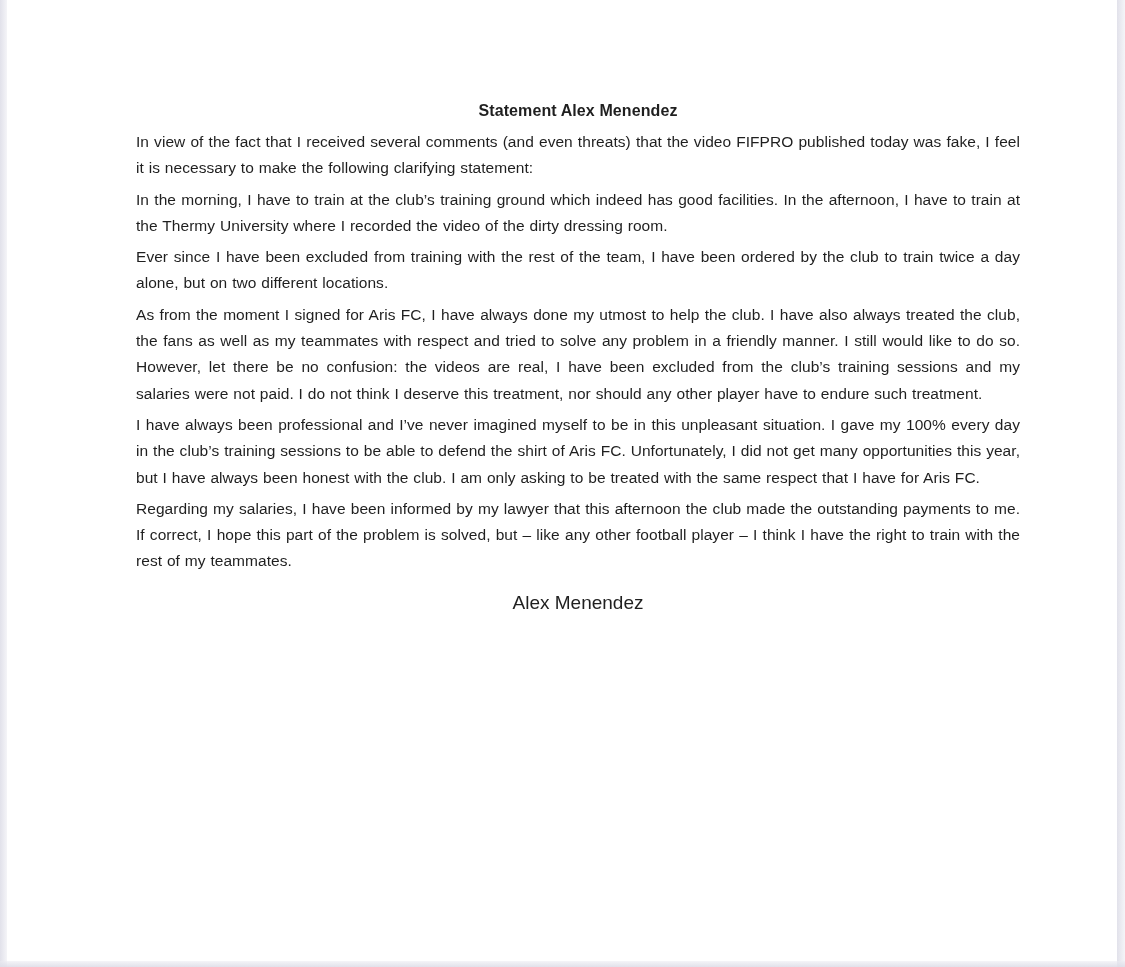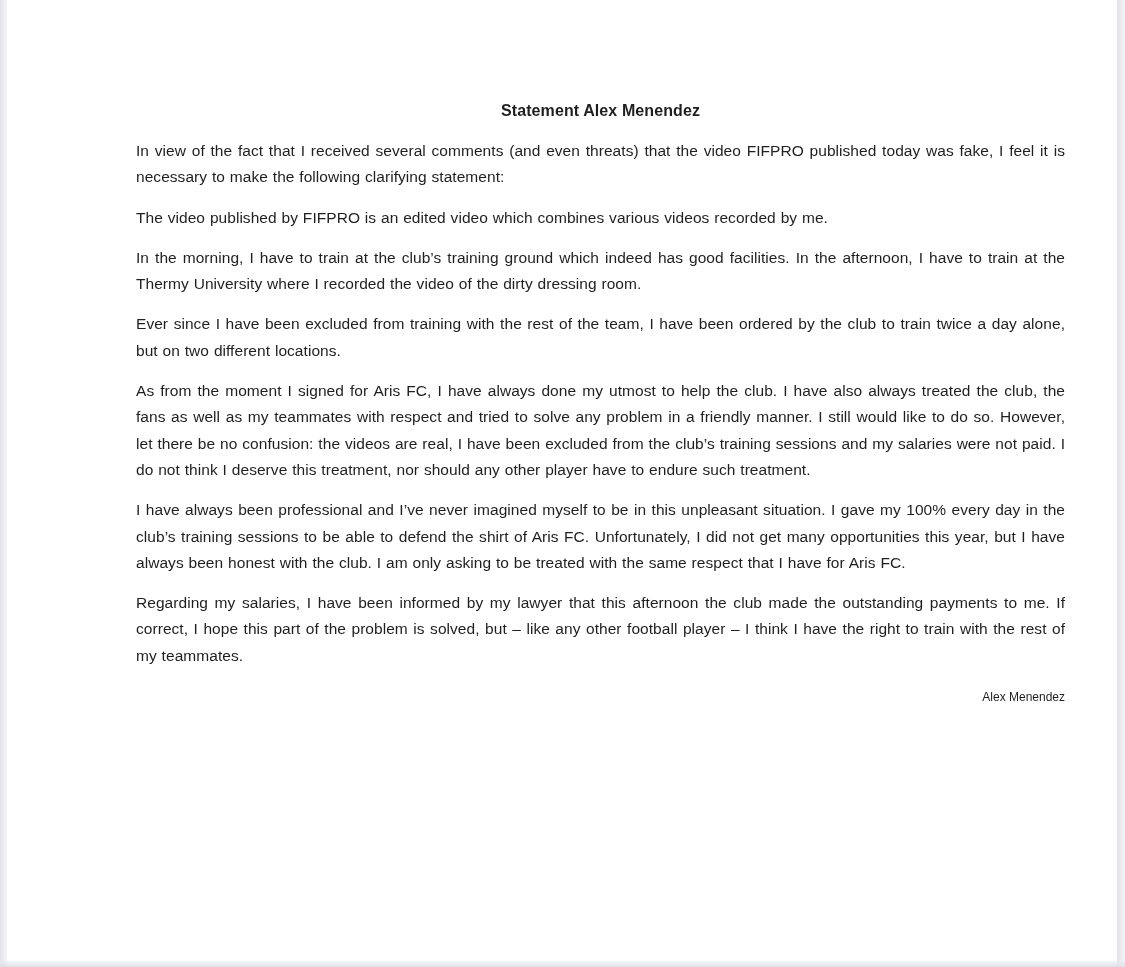--- a/index.html
+++ b/index.html
@@ -22,54 +22,53 @@
     background: linear-gradient(90deg, rgba(222,222,232,0.9), rgba(236,236,242,0.55));
   }
   .edge-bottom {
     background: linear-gradient(180deg, rgba(236,236,242,0.55), rgba(222,222,232,0.9));
   }
   .doc {
     position: absolute;
     left: 0; top: 0;
     width: 1125px;
     height: 967px;
-    padding: 98px 60px 40px 136px;
+    padding: 98px 105px 40px 136px;
   }
   .doc-title {
     font-size: 16px;
     font-weight: 700;
     line-height: 26px;
     text-align: center;
     letter-spacing: 0.1px;
   }
   .doc p.body-para {
-    margin-top: 14px;
+    margin-top: 5px;
     font-size: 15.5px;
     line-height: 26.3px;
     text-align: justify;
     letter-spacing: 0.05px;
     word-spacing: 0.5px;
   }
   .doc p.signature {
     margin-top: 15px;
-    font-size: 12px;
+    font-size: 19px;
     line-height: 26.3px;
-    text-align: right;
+    text-align: center;
   }
 </style>
 </head>
 <body style="background: rgb(255, 255, 255);">
 
 <div class="page" style="color: rgb(31, 31, 31);">
 
   <div class="doc">
     <h1 class="doc-title">Statement Alex Menendez</h1>
 
     <p class="body-para">In view of the fact that I received several comments (and even threats) that the video FIFPRO published today was fake, I feel it is necessary to make the following clarifying statement:</p>
-    <p class="body-para">The video published by FIFPRO is an edited video which combines various videos recorded by me.</p>
     <p class="body-para">In the morning, I have to train at the club’s training ground which indeed has good facilities. In the afternoon, I have to train at the Thermy University where I recorded the video of the dirty dressing room.</p>
     <p class="body-para">Ever since I have been excluded from training with the rest of the team, I have been ordered by the club to train twice a day alone, but on two different locations.</p>
     <p class="body-para">As from the moment I signed for Aris FC, I have always done my utmost to help the club. I have also always treated the club, the fans as well as my teammates with respect and tried to solve any problem in a friendly manner. I still would like to do so. However, let there be no confusion: the videos are real, I have been excluded from the club’s training sessions and my salaries were not paid. I do not think I deserve this treatment, nor should any other player have to endure such treatment.</p>
     <p class="body-para">I have always been professional and I’ve never imagined myself to be in this unpleasant situation. I gave my 100% every day in the club’s training sessions to be able to defend the shirt of Aris FC. Unfortunately, I did not get many opportunities this year, but I have always been honest with the club. I am only asking to be treated with the same respect that I have for Aris FC.</p>
     <p class="body-para">Regarding my salaries, I have been informed by my lawyer that this afternoon the club made the outstanding payments to me. If correct, I hope this part of the problem is solved, but – like any other football player – I think I have the right to train with the rest of my teammates.</p>
 
     <p class="signature">Alex Menendez</p>
   </div>
 
   <div class="edge edge-left"></div>

